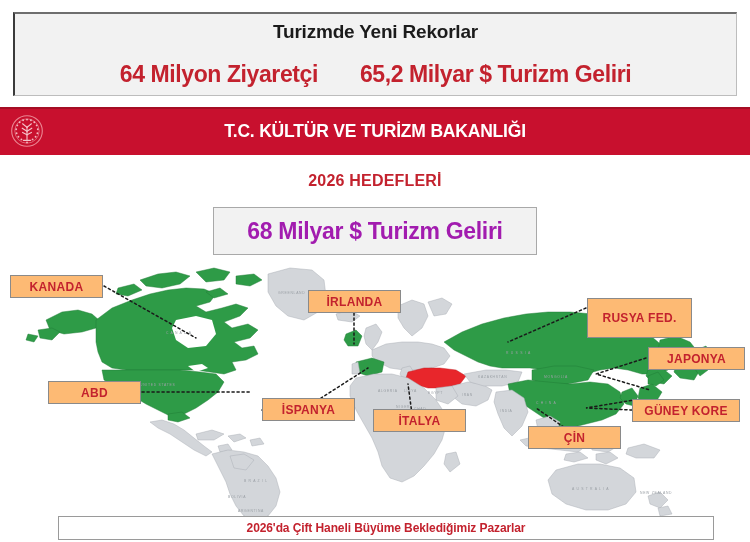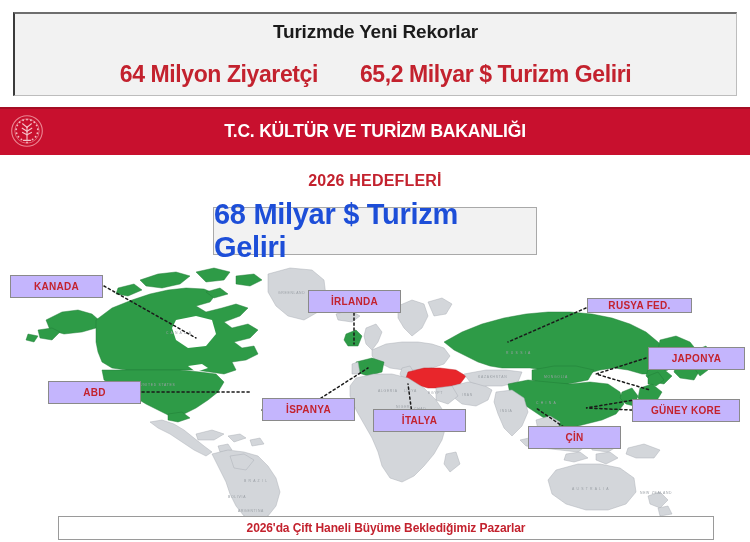--- a/index.html
+++ b/index.html
@@ -109,46 +109,46 @@
     width: 324px;
     height: 48px;
     background: #f2f2f2;
     border: 1px solid #a9a9a9;
     box-sizing: border-box;
     display: flex;
     align-items: center;
     justify-content: center;
   }
   #target-revenue-text {
-    font-size: 29px;
-    font-weight: bold;
-    color: #1d4ed8;
+    font-size: 23px;
+    font-weight: bold;
+    color: #a21caf;
     letter-spacing: -0.3px;
   }
 
   
   #map-area {
     position: absolute;
     left: 0;
     top: 258px;
     width: 750px;
     height: 262px;
   }
   #map-svg { display: block; }
 
   
   .callout {
     position: absolute;
-    background: #c4b5fd;
+    background: #fdba74;
     border: 1px solid #8a8a8a;
     box-sizing: border-box;
     display: flex;
     align-items: center;
     justify-content: center;
-    font-size: 10px;
+    font-size: 12px;
     font-weight: bold;
     color: #c3222e;
     letter-spacing: 0.3px;
     white-space: nowrap;
     z-index: 6;
   }
 
   
   #bottom-banner {
     position: absolute;
@@ -399,21 +399,21 @@
       </div>
       <div class="callout" style="left: 262px; top: 398px; width: 93px; height: 23px;">
         <span>İSPANYA</span>
       </div>
       <div class="callout" style="left: 366px; top: 409px; width: 93px; height: 23px; margin-left: 7px;">
         <span>İTALYA</span>
       </div>
       <div class="callout" style="left: 528px; top: 426px; width: 93px; height: 23px;">
         <span>ÇİN</span>
       </div>
-      <div class="callout" style="left: 587px; top: 298px; width: 105px; height: 15px;">
+      <div class="callout" style="left: 587px; top: 298px; width: 105px; height: 40px;">
         <span>RUSYA FED.</span>
       </div>
       <div class="callout" style="left: 648px; top: 347px; width: 97px; height: 23px;">
         <span>JAPONYA</span>
       </div>
       <div class="callout" style="left: 632px; top: 399px; width: 108px; height: 23px;">
         <span>GÜNEY KORE</span>
       </div>
     </div>
 

